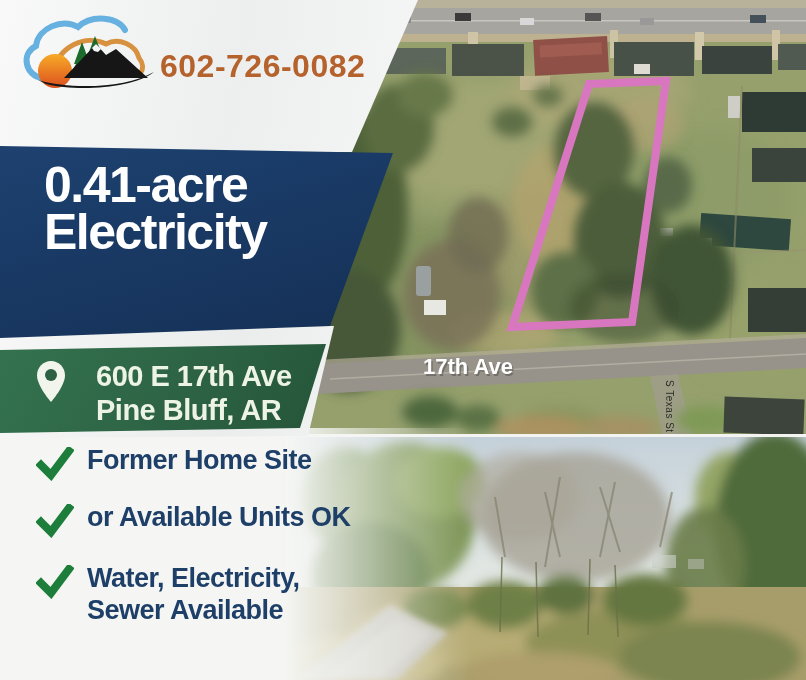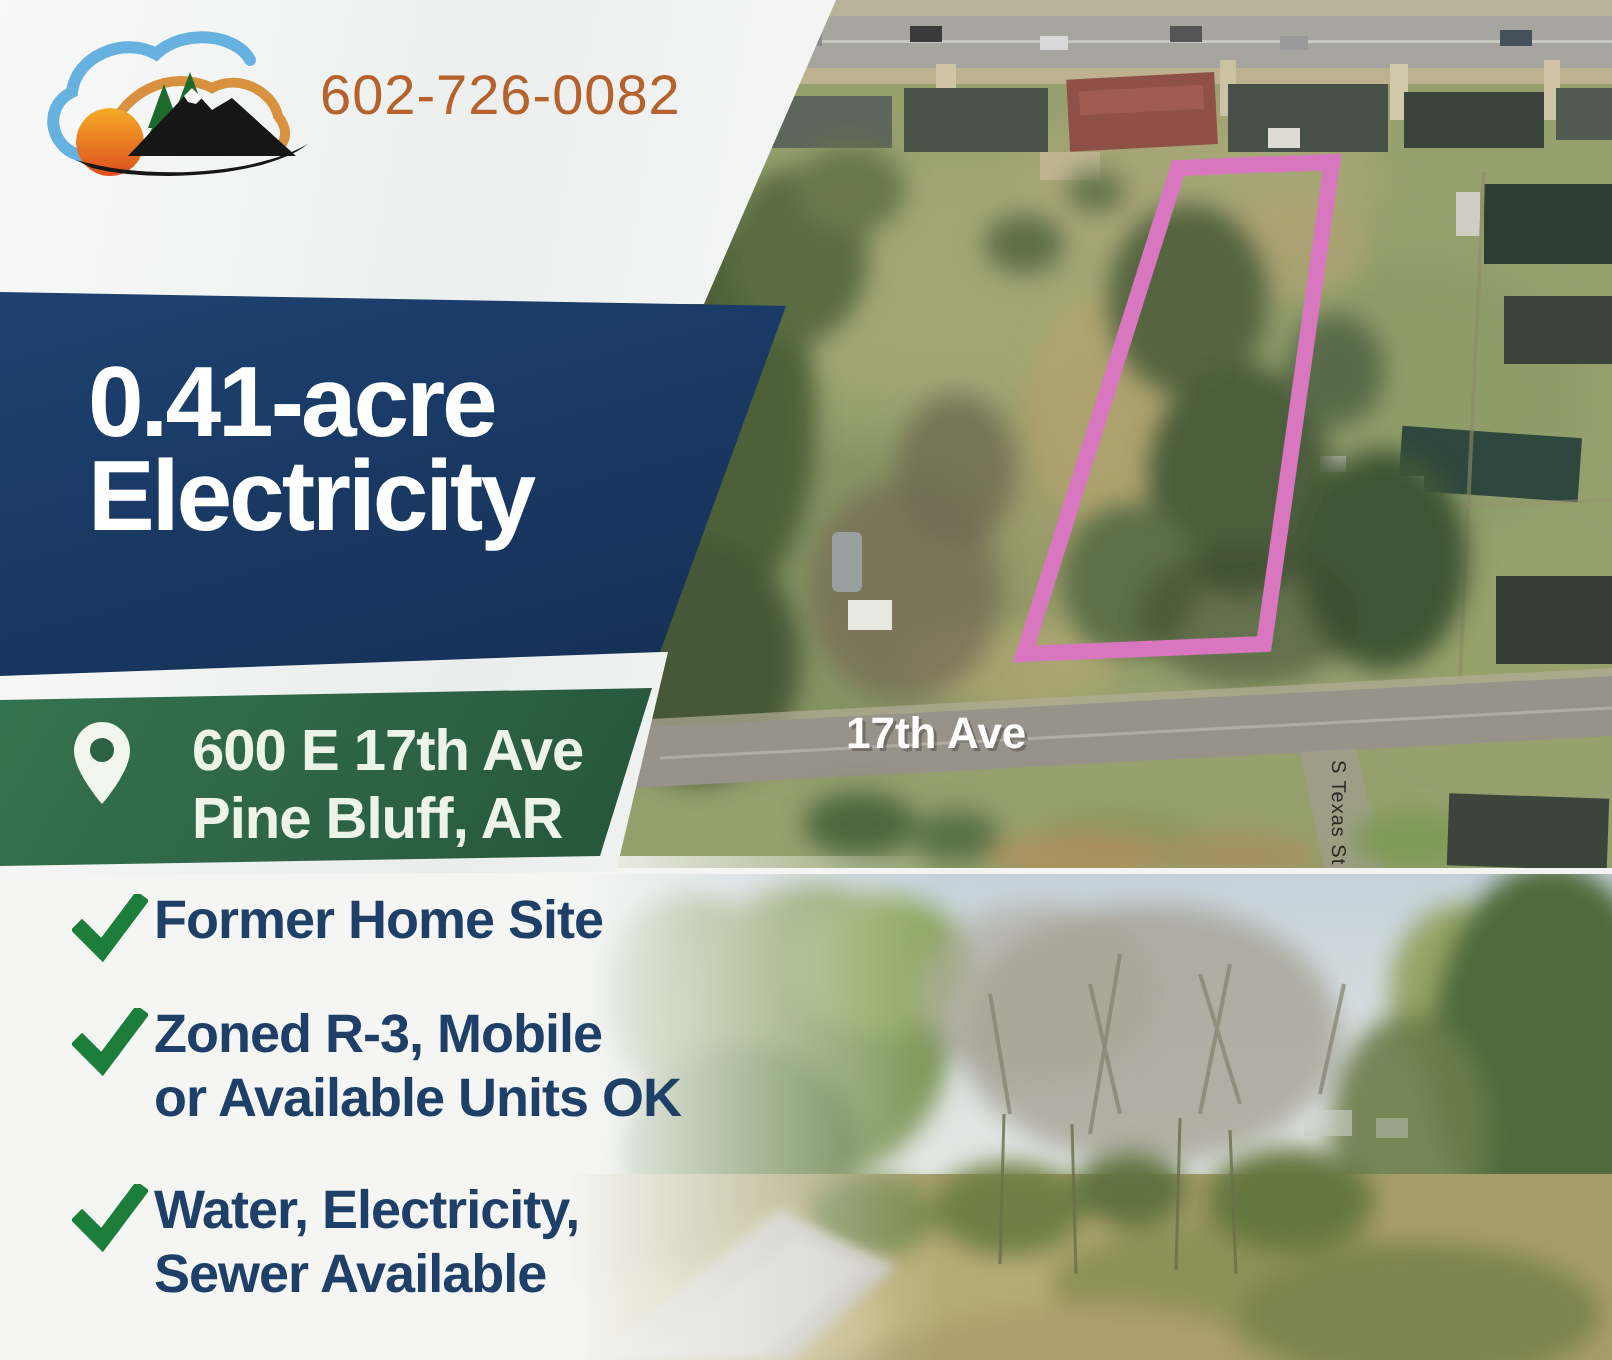--- a/index.html
+++ b/index.html
@@ -11,38 +11,38 @@
   .aerial{top:0;z-index:1;}
   .ground{top:437px;z-index:1;}
 
   
   .logo-panel{
     position:absolute;top:0;left:0;width:430px;height:152px;z-index:3;
     clip-path:polygon(0 0,418px 0,352px 152px,0 152px);
     background:linear-gradient(100deg,#f8f9f8 0%,#edefef 55%,#f5f6f5 100%);
   }
   .phone{
-    position:absolute;left:160px;top:32px;font-size:28px;font-weight:normal;
+    position:absolute;left:160px;top:48px;font-size:32px;font-weight:bold;
     color:#b5622d;letter-spacing:.5px;white-space:nowrap;
   }
   .website{
     position:absolute;left:30px;top:84px;font-family:"Liberation Serif",serif;
     font-size:30px;font-weight:bold;color:#3e8fc3;white-space:nowrap;
   }
   .logo{position:absolute;left:22px;top:14px;}
 
   
   .headline-box{
     position:absolute;top:0;left:0;width:400px;height:345px;z-index:3;
     clip-path:polygon(0 146px,393px 153px,330px 326px,0 338px);
     background:linear-gradient(165deg,#26497c 0%,#1b3e6b 45%,#152f55 100%);
   }
   .headline-text{
     position:absolute;left:44px;top:162px;color:#ffffff;
-    font-size:50px;font-weight:bold;line-height:47px;letter-spacing:-1.5px;margin-top:16px;
+    font-size:50px;font-weight:bold;line-height:47px;letter-spacing:-1.5px;
   }
 
   
   .mid-band{
     position:absolute;top:318px;left:0;width:380px;height:122px;z-index:2;
     clip-path:polygon(0 10px,334px 8px,308px 118px,0 120px);
     background:linear-gradient(100deg,#f6f7f6,#eaedec 60%,#f3f5f4);
   }
 
   
@@ -56,21 +56,21 @@
     position:absolute;left:78px;top:17px;color:#eef3e7;
     font-size:29px;font-weight:bold;line-height:34px;letter-spacing:-.5px;white-space:nowrap;margin-left:18px;
   }
 
   
   .features-overlay{
     position:absolute;top:428px;left:0;width:490px;height:252px;z-index:2;
     background:linear-gradient(90deg,#f5f6f4 0%,#f5f6f4 58%,rgba(245,246,244,0) 96%);
   }
   .features{position:absolute;top:444px;left:36px;width:380px;z-index:3;}
-  .feature{display:flex;gap:3px;align-items:flex-start;}
+  .feature{display:flex;gap:13px;align-items:flex-start;}
   .feature + .feature{margin-top:20px;}
   .feature.last{margin-top:24px;}
   .check{flex:0 0 auto;margin-top:3px;}
   .ftext{
     color:#1e3f68;font-size:27px;font-weight:bold;line-height:32px;letter-spacing:-.5px;white-space:nowrap;
   }
   .fline:empty{display:none;}
 </style>
 </head>
 <body>
@@ -316,21 +316,20 @@
       <div class="ftext">
         <div class="fline">Former Home Site</div>
 
       </div>
     </div>
     <div class="feature">
       <svg class="check" width="38" height="34" viewBox="0 0 38 34">
         <polyline points="5,18 15,28 33,4" fill="none" stroke="#1d7e3b" stroke-width="8" stroke-linecap="square"></polyline>
       </svg>
       <div class="ftext">
-        <div class="fline">Zoned R-3, Mobile</div>
         <div class="fline">or Available Units OK</div>
       </div>
     </div>
     <div class="feature last">
       <svg class="check" width="38" height="34" viewBox="0 0 38 34">
         <polyline points="5,18 15,28 33,4" fill="none" stroke="#1d7e3b" stroke-width="8" stroke-linecap="square"></polyline>
       </svg>
       <div class="ftext">
         <div class="fline">Water, Electricity,</div>
         <div class="fline">Sewer Available</div>

